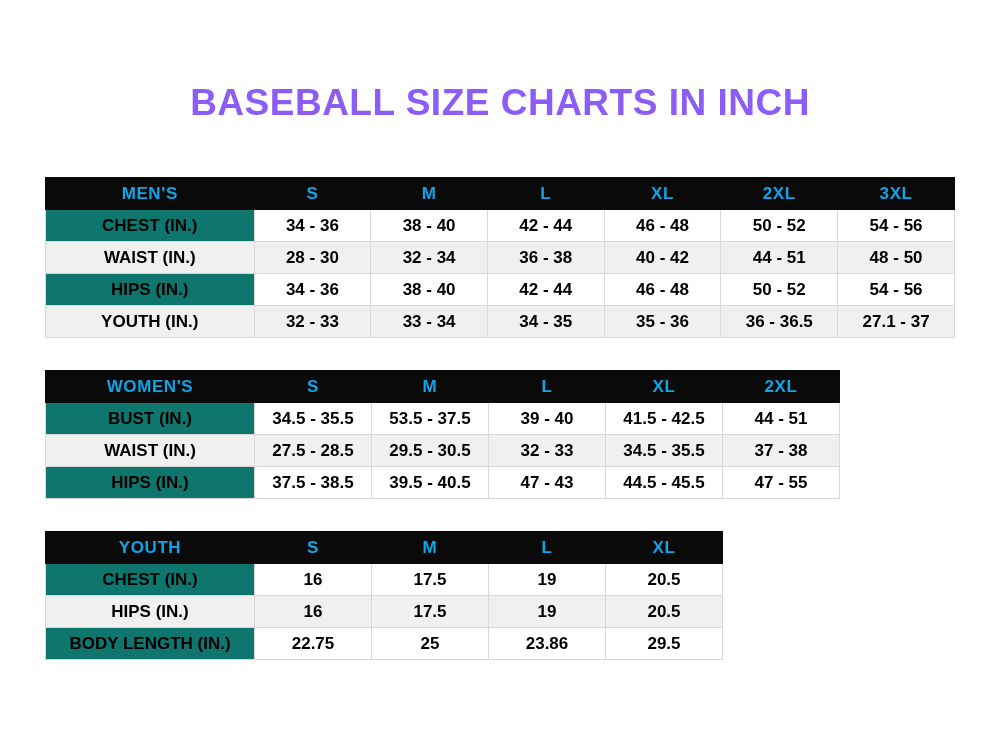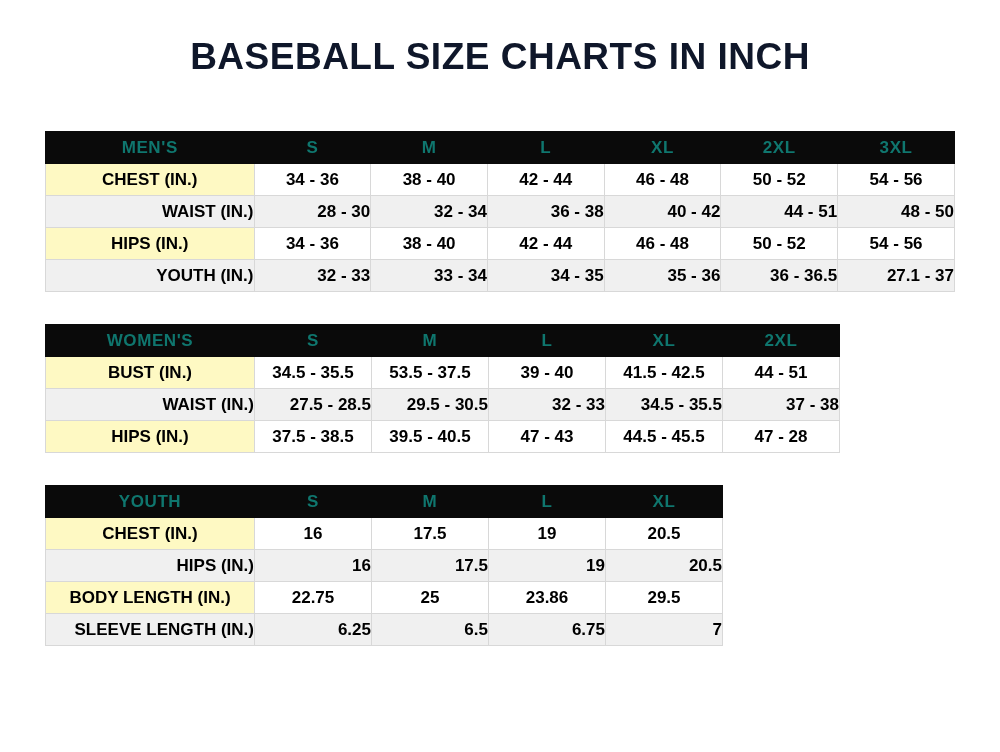--- a/index.html
+++ b/index.html
@@ -18,23 +18,23 @@
     position: relative;
     width: 1000px;
     height: 752px;
     box-sizing: border-box;
   }
   .title {
     text-align: center;
     font-size: 37px;
     font-weight: bold;
     letter-spacing: 0.5px;
-    margin: 0;
-    padding-top: 36px;
-    color: #0f172a;
+    margin: 10px;
+    padding-top: 72px;
+    color: #8b5cf6;
   }
   .tables-wrap {
     padding: 0 45px;
     margin-top: 53px;
   }
   table.size-table {
     border-collapse: collapse;
     table-layout: fixed;
     margin-bottom: 32px;
     font-size: 17px;
@@ -44,33 +44,32 @@
     border: 1.5px solid #d8d8d8;
     text-align: center;
     font-weight: bold;
     padding: 0;
     height: 31px;
     line-height: 31px;
     white-space: nowrap;
   }
   table.size-table thead th {
     background: #0a0a0a;
-    color: #0f766e;
+    color: #0ea5e9;
     border: 1.5px solid #0a0a0a;
     letter-spacing: 0.6px;
   }
   table.size-table thead th.label-head {
     text-align: center;
   }
   tbody tr.alt td {
     background: #f0f0f0;
-    text-align: right;
   }
   tbody td.rowlabel {
-    background: #fef9c3;
+    background: #0f766e;
     font-weight: bold;
   }
   tbody tr.alt td.rowlabel {
     background: #f0f0f0;
   }
   
   .men col.c0 { width: 209px; }
   .men col.cx { width: 117px; }
   
   .women col.c0 { width: 209px; }
@@ -184,21 +183,21 @@
           <td>32 - 33</td>
           <td>34.5 - 35.5</td>
           <td>37 - 38</td>
         </tr>
         <tr>
           <td class="rowlabel">HIPS (IN.)</td>
           <td>37.5 - 38.5</td>
           <td>39.5 - 40.5</td>
           <td>47 - 43</td>
           <td>44.5 - 45.5</td>
-          <td>47 - 28</td>
+          <td>47 - 55</td>
         </tr>
       </tbody>
     </table>
 
     <table class="size-table youth">
       <colgroup>
         <col class="c0">
           <col class="cx">
           <col class="cx">
           <col class="cx">
@@ -228,24 +227,17 @@
           <td>19</td>
           <td>20.5</td>
         </tr>
         <tr>
           <td class="rowlabel">BODY LENGTH (IN.)</td>
           <td>22.75</td>
           <td>25</td>
           <td>23.86</td>
           <td>29.5</td>
         </tr>
-        <tr class="alt">
-          <td class="rowlabel">SLEEVE LENGTH (IN.)</td>
-          <td>6.25</td>
-          <td>6.5</td>
-          <td>6.75</td>
-          <td>7</td>
-        </tr>
       </tbody>
     </table>
 
   </div>
 </div>
 
 </body></html>

